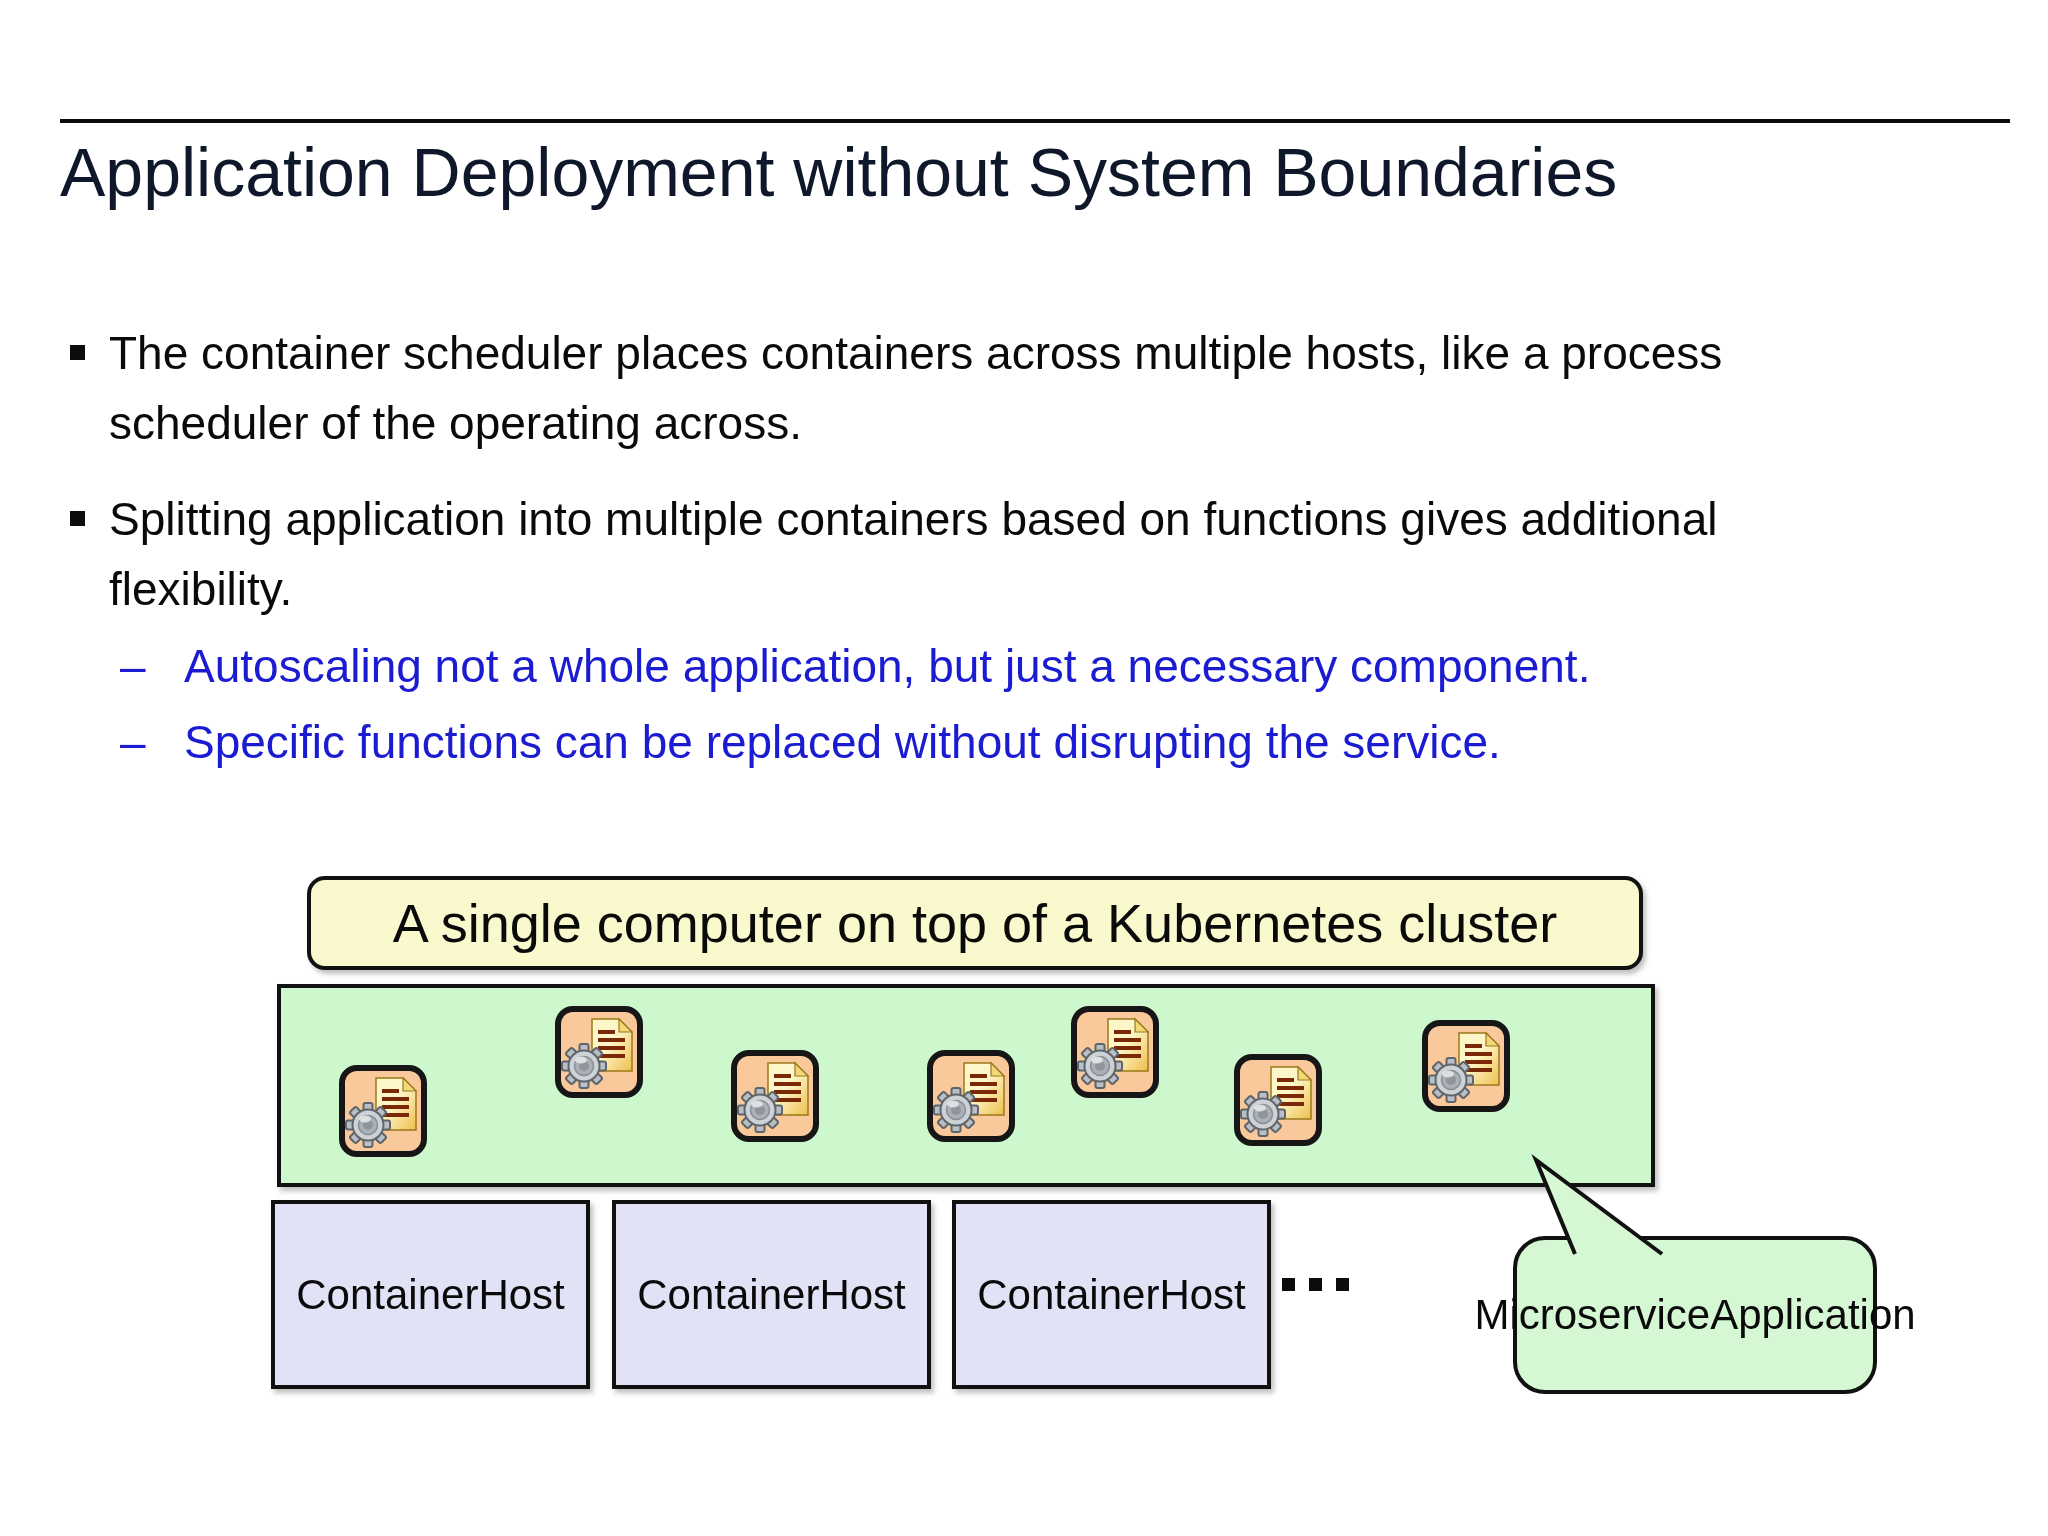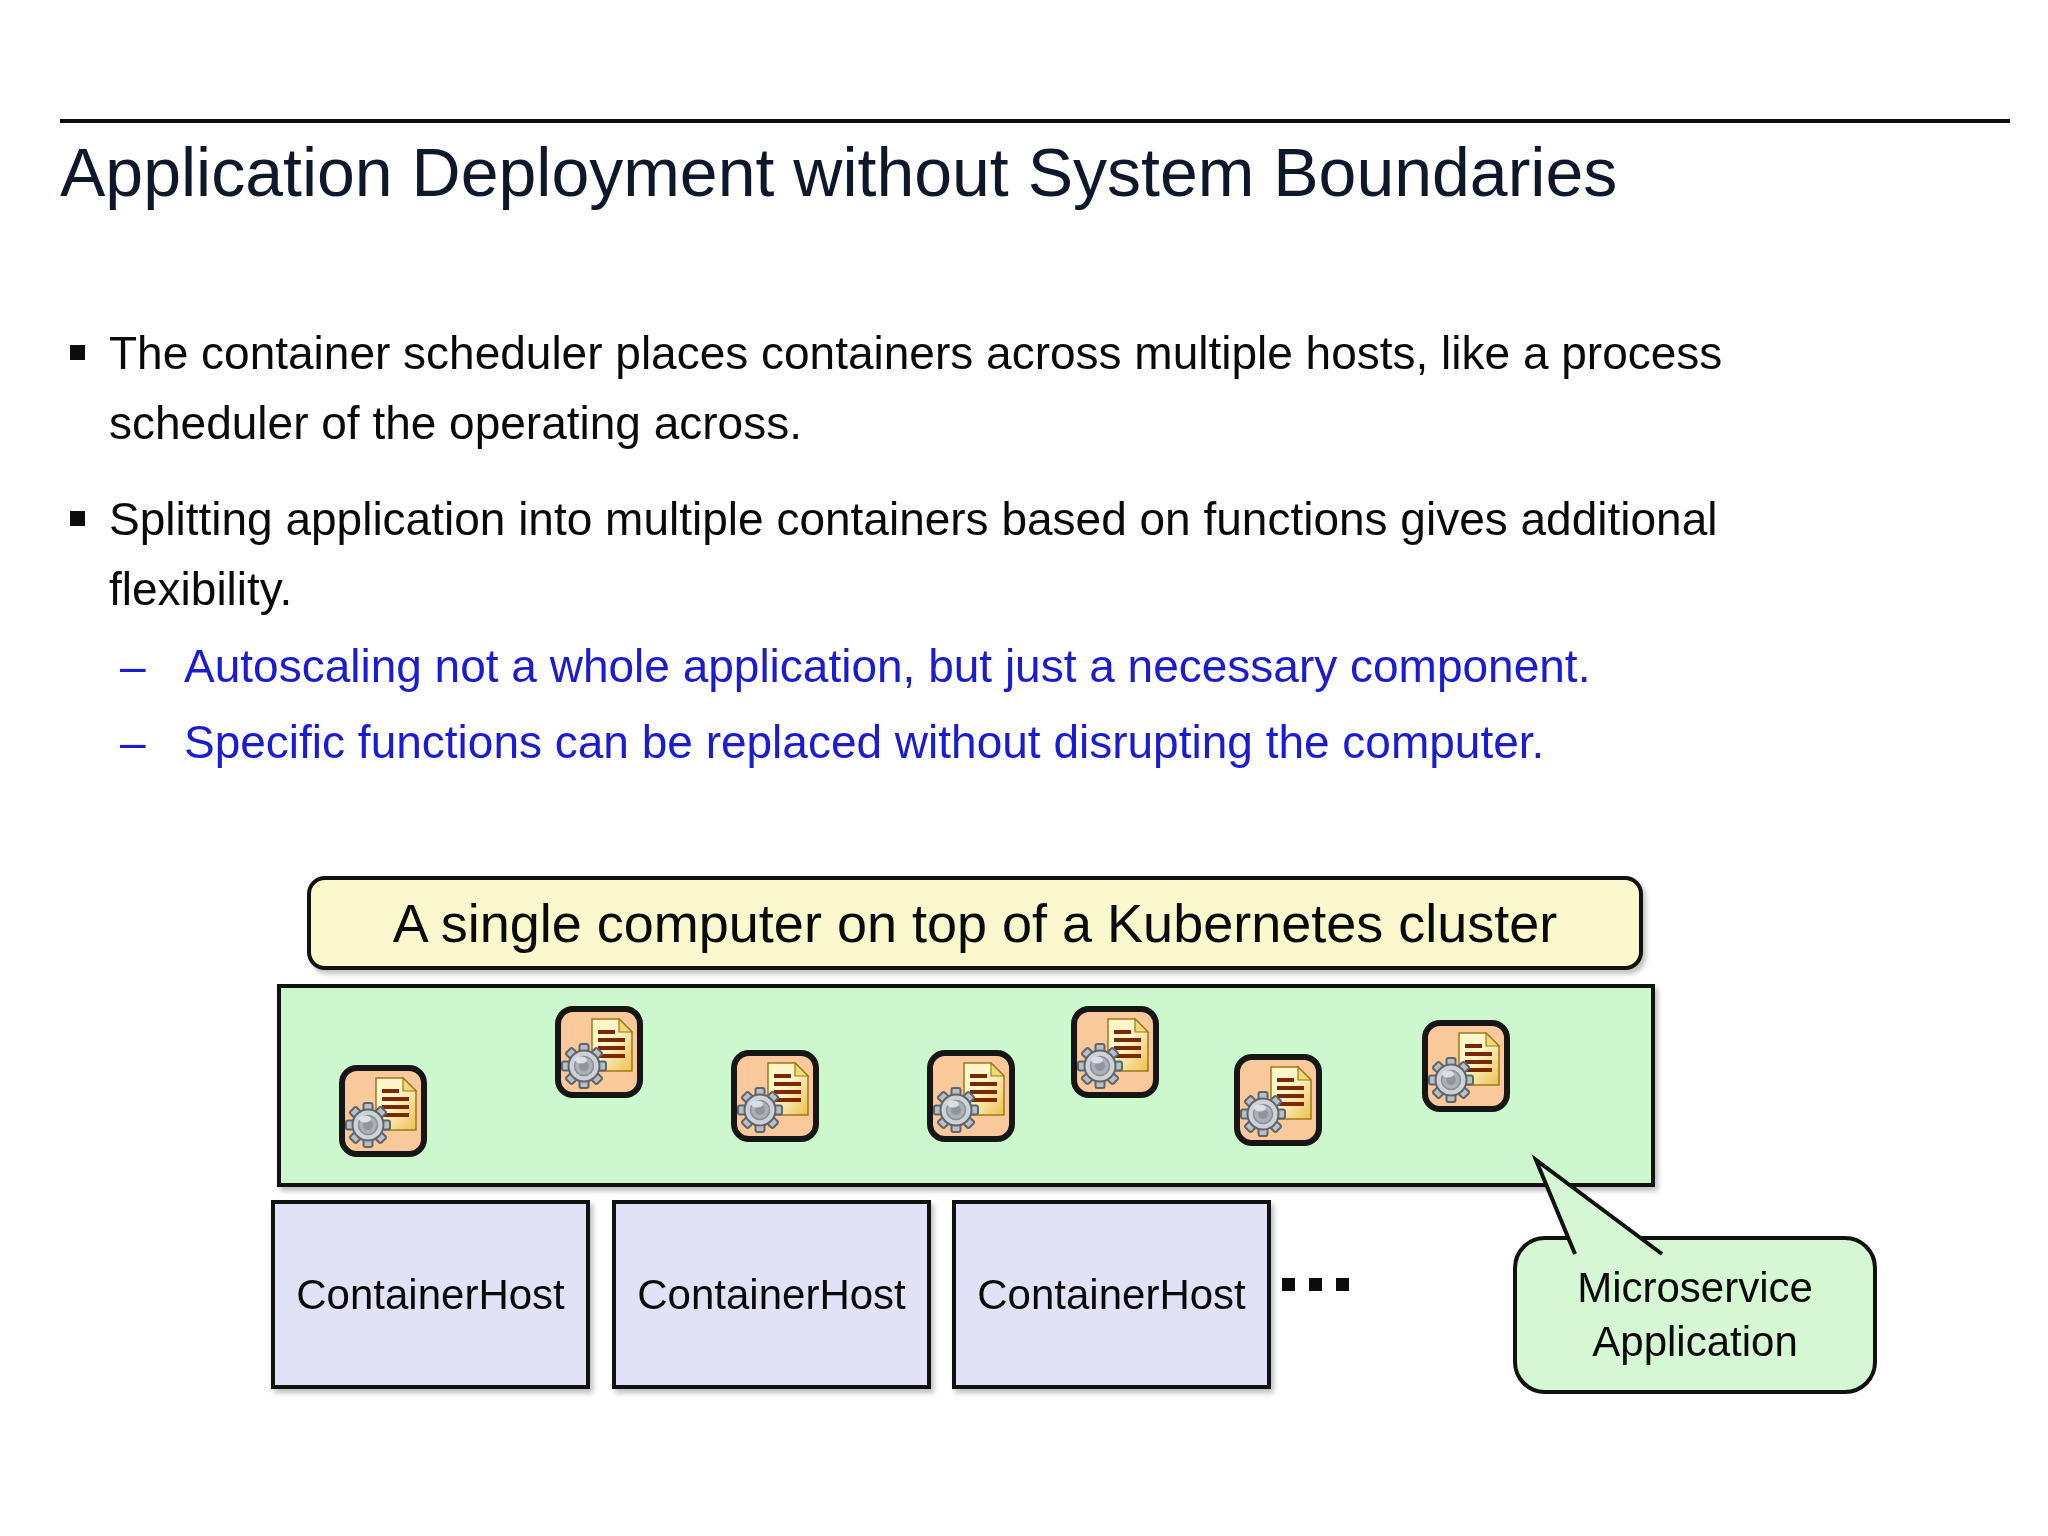--- a/index.html
+++ b/index.html
@@ -41,21 +41,21 @@
     font-size:42px;line-height:54px;color:#0a0a0a;box-shadow:3px 4px 5px rgba(0,0,0,0.25);
   }
   .host.h1{left:271px;} .host.h2{left:612px;} .host.h3{left:952px;}
 
   .dots{position:absolute;left:1282px;top:1278px;display:flex;gap:14px;}
   .dot{width:13px;height:13px;background:#0c0c0c;}
 
   .callout{
     position:absolute;left:1513px;top:1236px;width:356px;height:150px;
     background:#D6F7D3;border:4px solid #111;border-radius:32px;
-    display:flex;flex-direction:column;align-items:center;justify-content:center;
+    display:flex;flex-direction:row;align-items:center;justify-content:center;
     font-size:42px;line-height:54px;color:#0a0a0a;
   }
   .overlay{position:absolute;left:0;top:0;width:2048px;height:1536px;pointer-events:none;}
 </style>
 </head>
 <body>
 
 <div class="page">
 
   <div class="rule"></div>
@@ -80,21 +80,21 @@
       </div>
     </div>
 
     <div class="sub">
       <div class="dash">–</div>
       <div class="subtext">Autoscaling not a whole application, but just a necessary component.</div>
     </div>
 
     <div class="sub">
       <div class="dash">–</div>
-      <div class="subtext">Specific functions can be replaced without disrupting the computer.</div>
+      <div class="subtext">Specific functions can be replaced without disrupting the service.</div>
     </div>
 
   </div>
 
   <div class="cluster-box">
     <span>A single computer on top of a Kubernetes cluster</span>
   </div>
 
   <div class="pod-panel">
     <div class="pod" style="left:57px;top:76px;">

